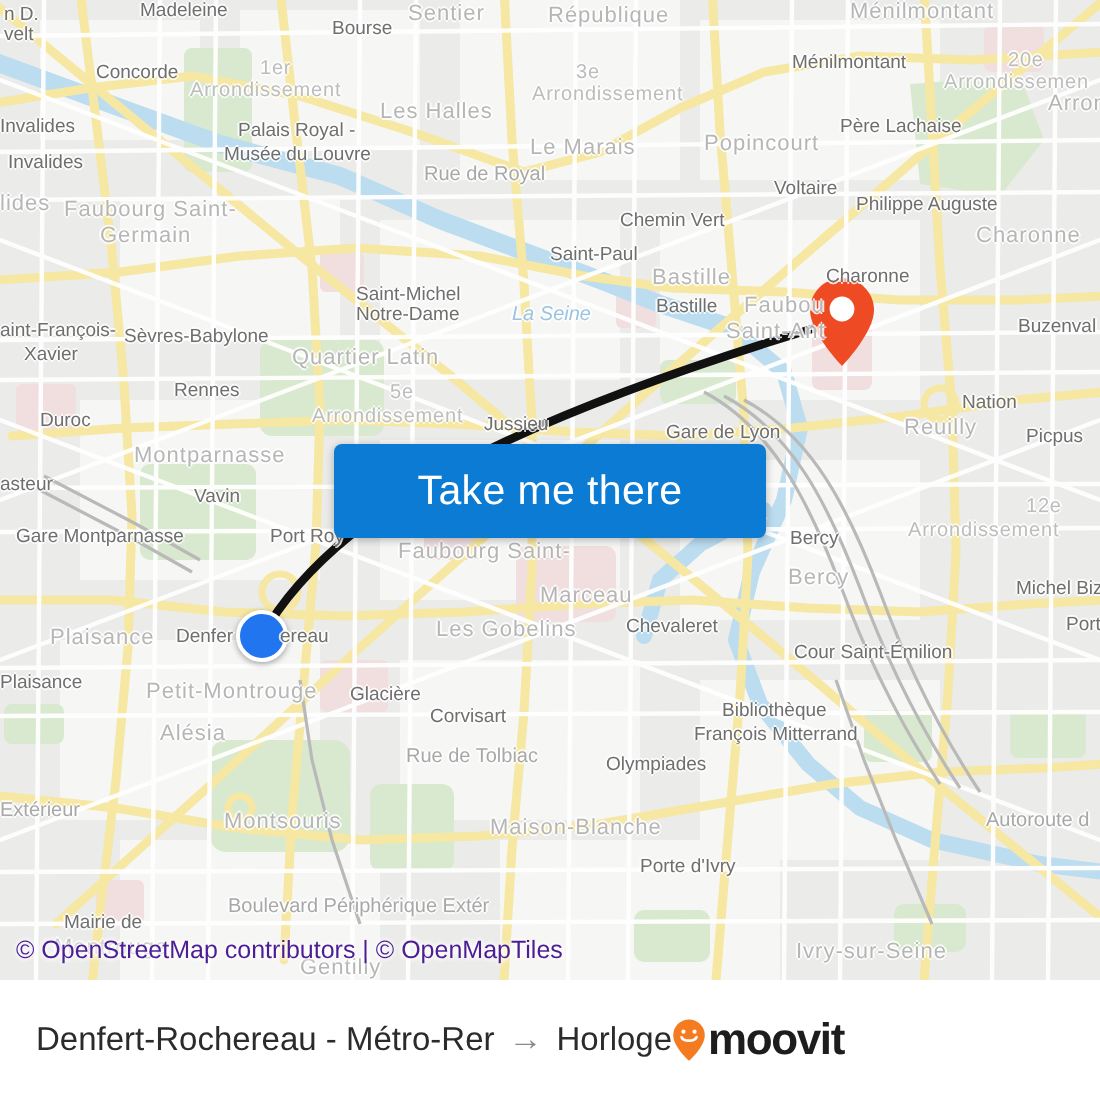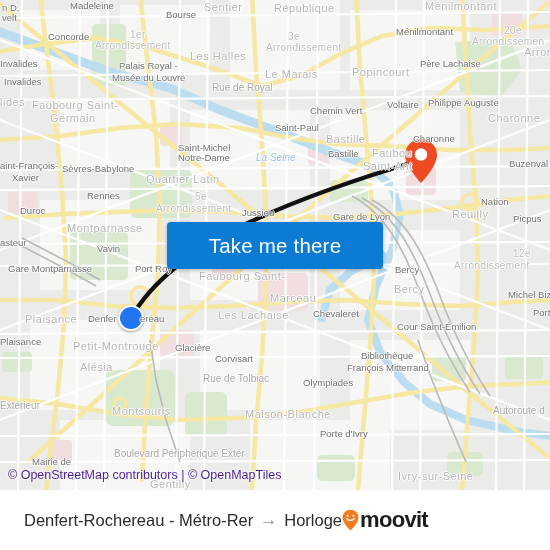--- a/index.html
+++ b/index.html
@@ -111,21 +111,21 @@
   
   #footer {
     position: absolute;
     left: 0;
     top: 490px;
     width: 452px;
     height: 60px;
     background: #ffffff;
     display: flex;
     align-items: center;
-    justify-content: center;
+    justify-content: flex-start;
     padding: 0 18px;
     box-sizing: border-box;
   }
   #trip-title {
     font-size: 16.5px;
     color: #2b2b2b;
     font-family: "Liberation Sans", sans-serif;
     display: flex;
     align-items: center;
     gap: 7px;
@@ -308,21 +308,21 @@
         <div class="map-label lbl-place" style="left: 119px; top: 60px;">Palais Royal -</div>
         <div class="map-label lbl-area" style="left: 190px; top: 50px;">Les Halles</div>
         <div class="map-label lbl-area" style="left: 265px; top: 68px;">Le Marais</div>
         <div class="map-label lbl-area" style="left: 352px; top: 66px;">Popincourt</div>
         <div class="map-label lbl-place" style="left: 420px; top: 58px;">Père Lachaise</div>
         <div class="map-label lbl-area" style="left: 524px; top: 46px;">Arron</div>
         <div class="map-label lbl-place" style="left: 4px; top: 76px;">Invalides</div>
         <div class="map-label lbl-place" style="left: 112px; top: 72px; text-align: center;">Musée du Louvre</div>
         <div class="map-label lbl-road" style="left: 212px; top: 82px;">Rue de Royal</div>
         <div class="map-label lbl-place" style="left: 310px; top: 105px;">Chemin Vert</div>
-        <div class="map-label lbl-place" style="left: 387px; top: 99px;">Voltaire</div>
+        <div class="map-label lbl-place" style="left: 387px; top: 89px;">Voltaire</div>
         <div class="map-label lbl-place" style="left: 428px; top: 97px;">Philippe Auguste</div>
         <div class="map-label lbl-area" style="left: 488px; top: 112px;">Charonne</div>
         <div class="map-label lbl-area" style="left: 0px; top: 96px;">lides</div>
         <div class="map-label lbl-area" style="left: 32px; top: 99px;">Faubourg Saint-</div>
         <div class="map-label lbl-area" style="left: 50px; top: 112px;">Germain</div>
         <div class="map-label lbl-place" style="left: 178px; top: 142px;">Saint-Michel</div>
         <div class="map-label lbl-place" style="left: 178px; top: 152px;">Notre-Dame</div>
         <div class="map-label lbl-place" style="left: 275px; top: 122px;">Saint-Paul</div>
         <div class="map-label lbl-area" style="left: 326px; top: 133px;">Bastille</div>
         <div class="map-label lbl-place" style="left: 328px; top: 148px;">Bastille</div>
@@ -348,21 +348,21 @@
         <div class="map-label lbl-place" style="left: 0px; top: 237px;">asteur</div>
         <div class="map-label lbl-place" style="left: 97px; top: 243px;">Vavin</div>
         <div class="map-label lbl-place" style="left: 8px; top: 263px;">Gare Montparnasse</div>
         <div class="map-label lbl-place" style="left: 135px; top: 263px;">Port Roy</div>
         <div class="map-label lbl-arr" style="left: 489px; top: 248px; margin-left: 24px;">12e</div>
         <div class="map-label lbl-arr" style="left: 454px; top: 260px;">Arrondissement</div>
         <div class="map-label lbl-place" style="left: 395px; top: 264px;">Bercy</div>
         <div class="map-label lbl-area" style="left: 394px; top: 283px;">Bercy</div>
         <div class="map-label lbl-area" style="left: 199px; top: 270px;">Faubourg Saint-</div>
         <div class="map-label lbl-area" style="left: 222px; top: 292px; margin-left: 48px;">Marceau</div>
-        <div class="map-label lbl-area" style="left: 218px; top: 309px;">Les Lachaise</div>
+        <div class="map-label lbl-area" style="left: 218px; top: 309px;">Les Gobelins</div>
         <div class="map-label lbl-place" style="left: 313px; top: 308px;">Chevaleret</div>
         <div class="map-label lbl-place" style="left: 508px; top: 289px;">Michel Biz</div>
         <div class="map-label lbl-place" style="left: 533px; top: 307px;">Port</div>
         <div class="map-label lbl-area" style="left: 25px; top: 313px;">Plaisance</div>
         <div class="map-label lbl-place" style="left: 88px; top: 313px;">Denfer</div>
         <div class="map-label lbl-place" style="left: 140px; top: 313px;">ereau</div>
         <div class="map-label lbl-place" style="left: 0px; top: 336px;">Plaisance</div>
         <div class="map-label lbl-area" style="left: 73px; top: 340px;">Petit-Montrouge</div>
         <div class="map-label lbl-place" style="left: 175px; top: 342px;">Glacière</div>
         <div class="map-label lbl-place" style="left: 215px; top: 353px;">Corvisart</div>

